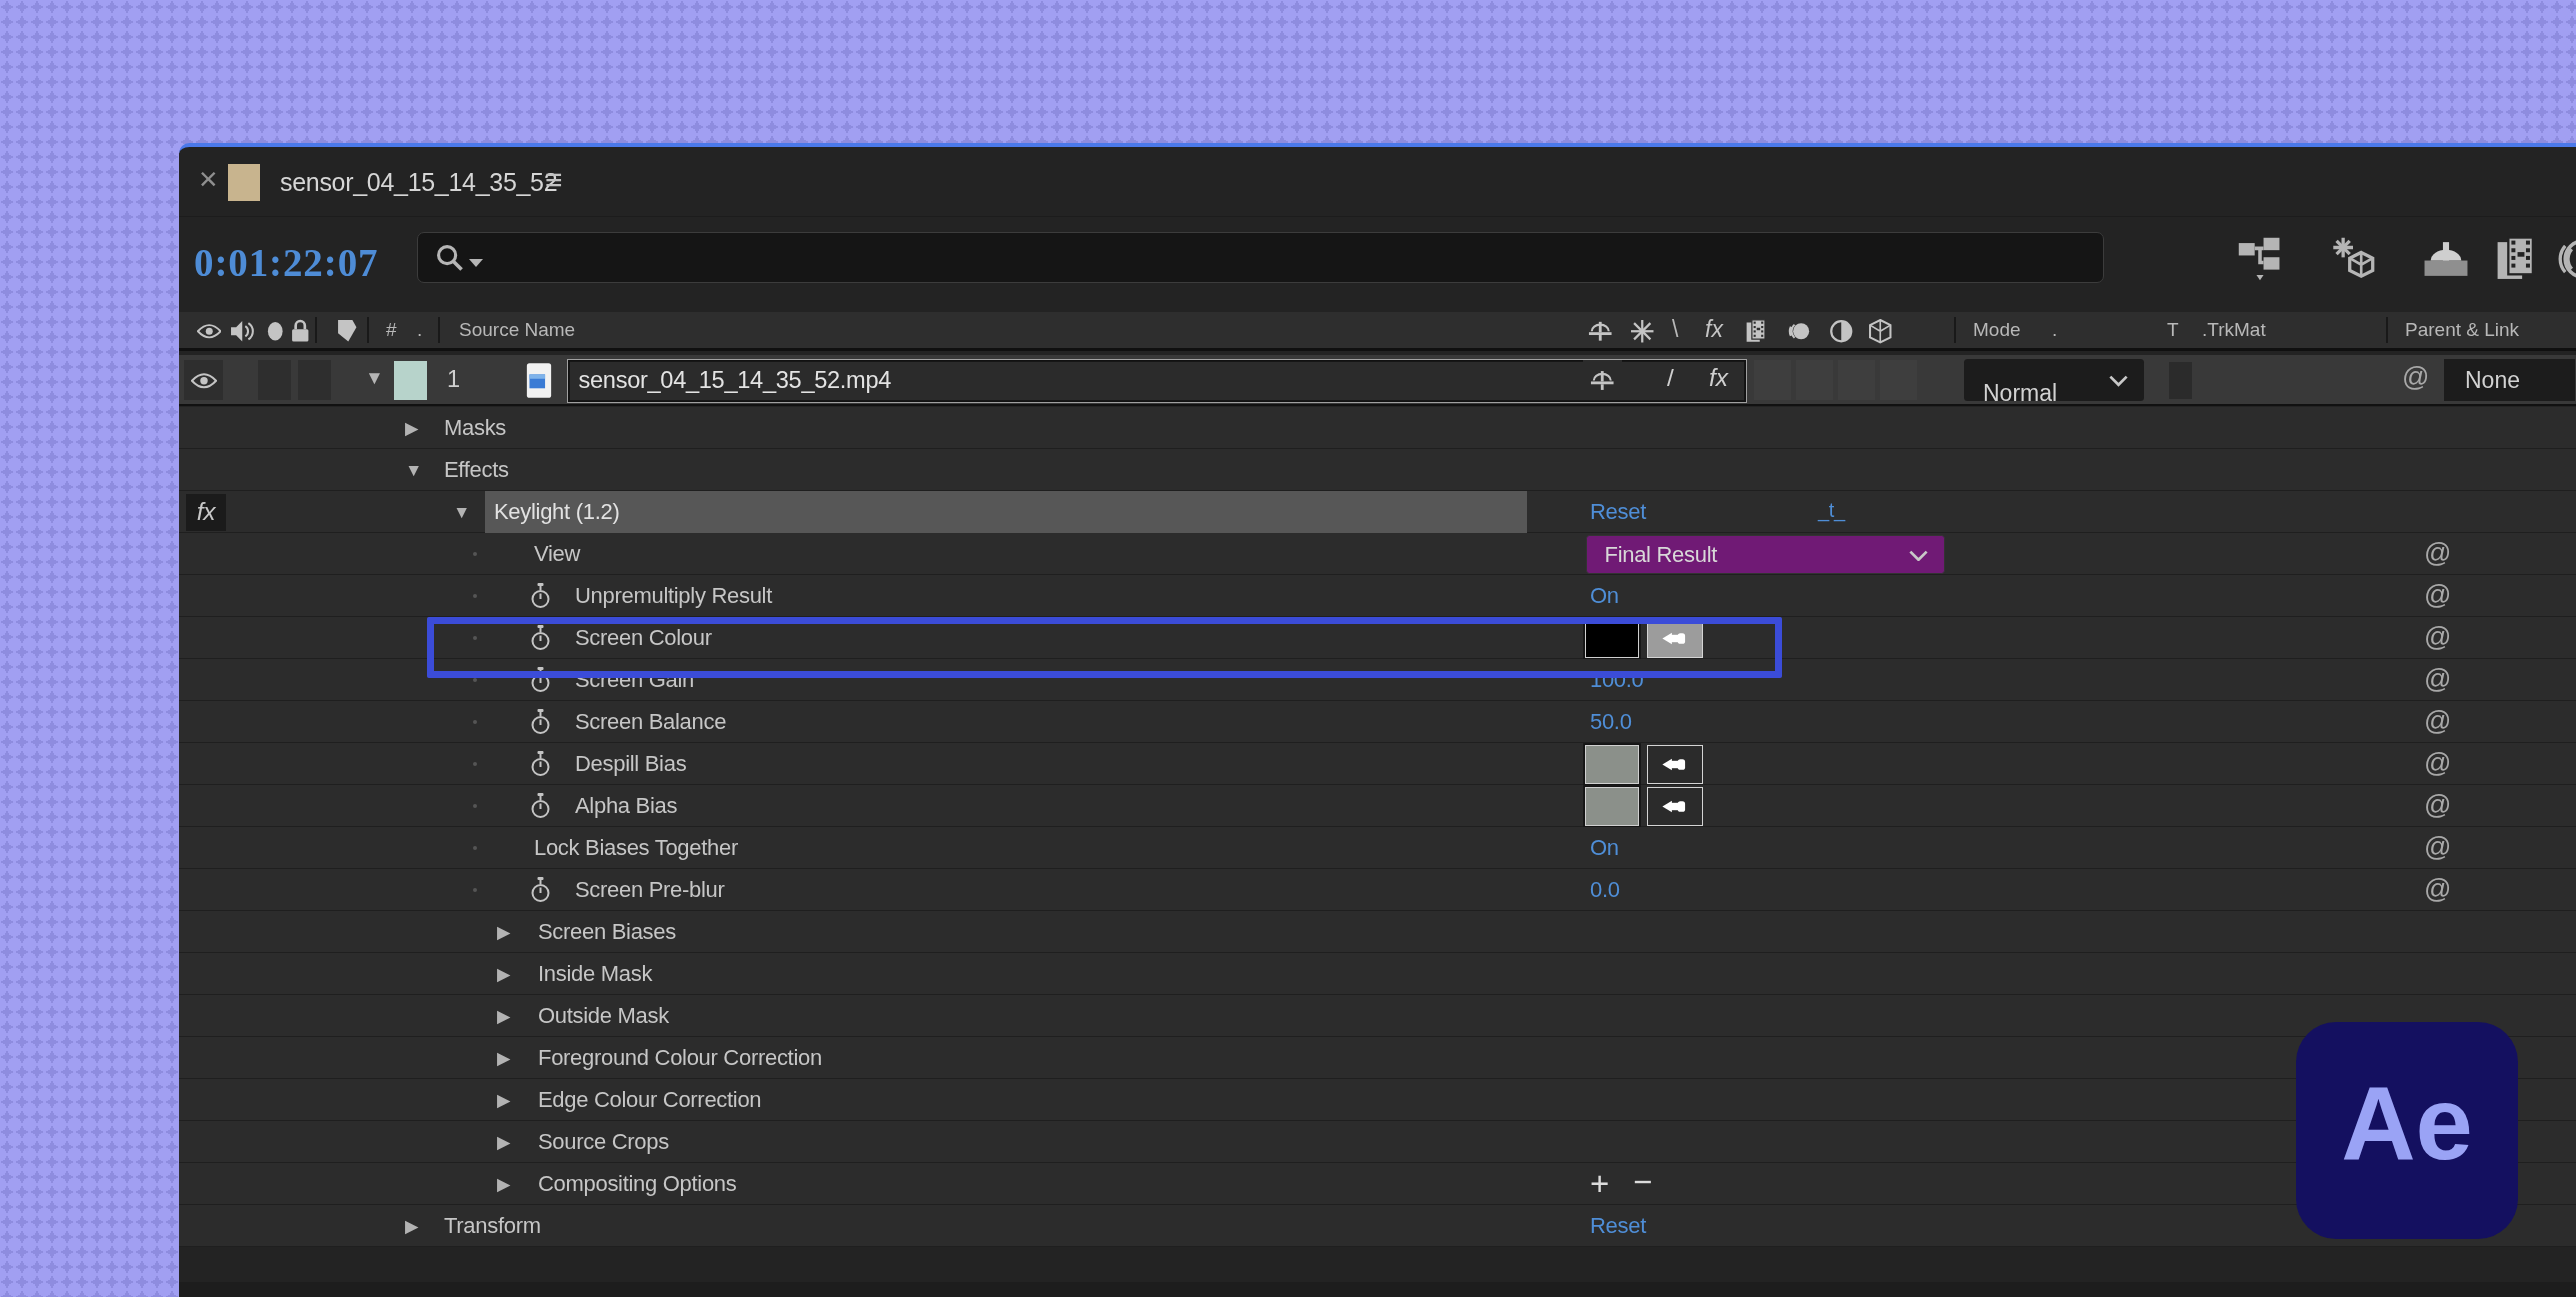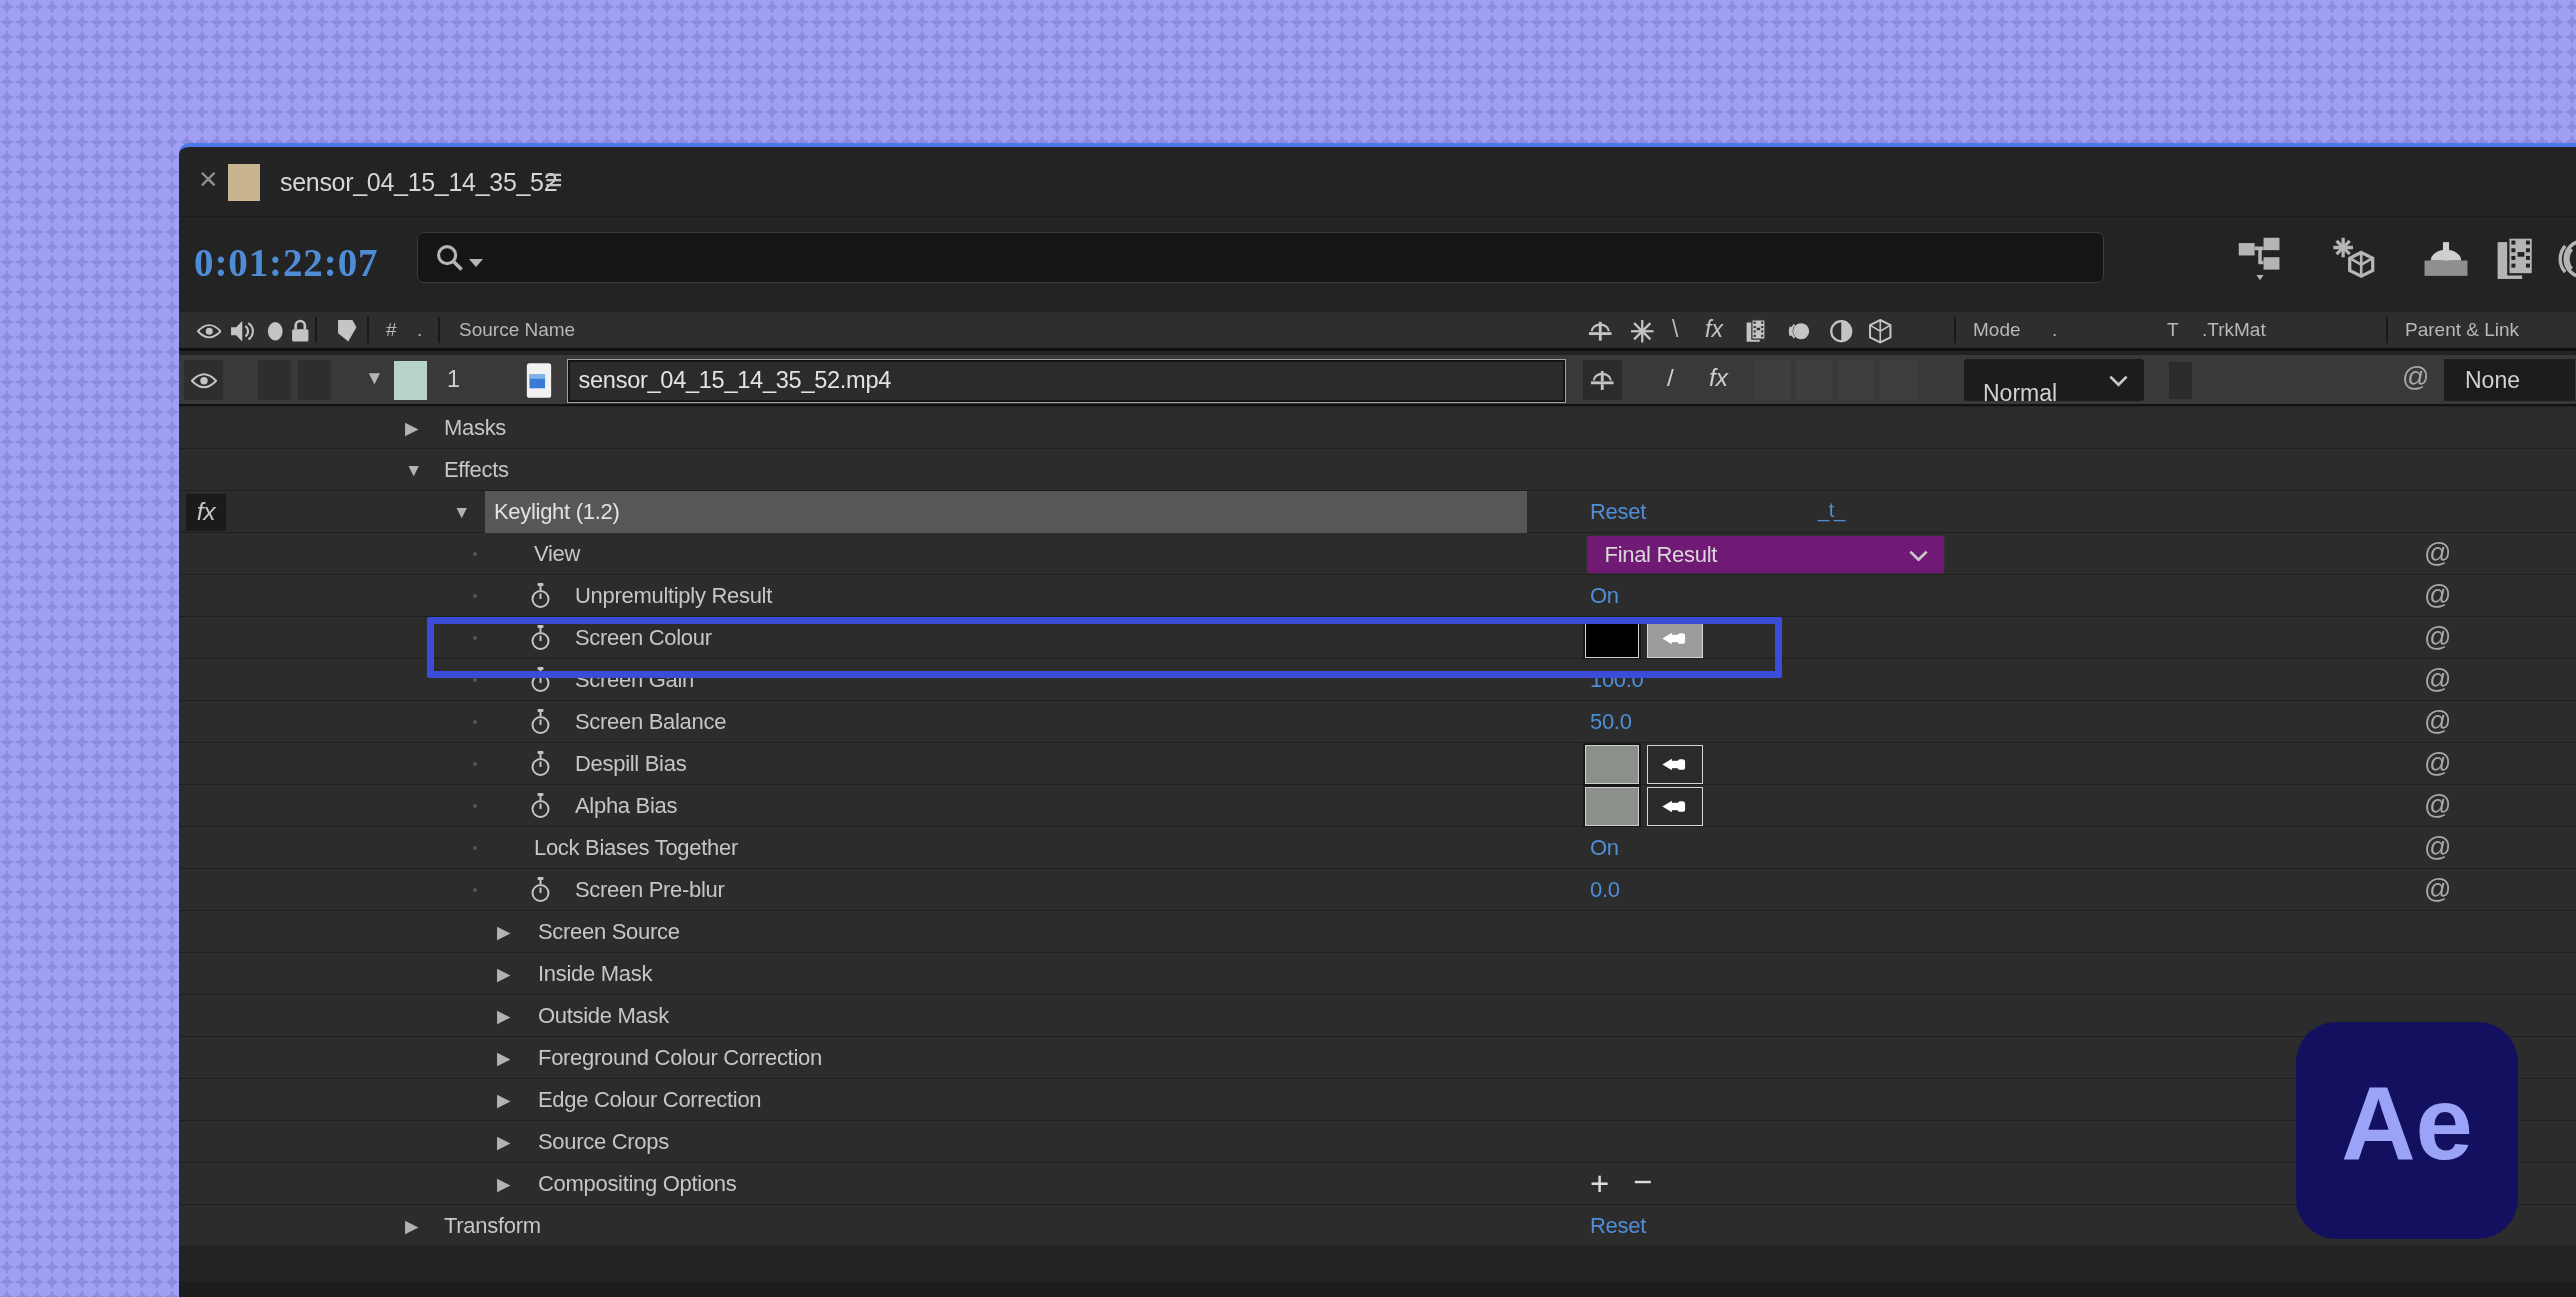--- a/index.html
+++ b/index.html
@@ -42,21 +42,21 @@
   .chdiv{position:absolute;top:5.3px;width:1.8px;height:26px;background:#191919;}
   .chic{position:absolute;top:7px;width:24.5px;height:24.5px;}
   
   .layerrow{position:absolute;left:0;top:208px;width:100%;height:51px;background:#393939;
       border-bottom:2.6px solid #111;}
   .lcell{position:absolute;top:5.3px;height:40px;background:#2e2e2e;}
   .ltri{position:absolute;left:186px;top:12.3px;font-size:19px;color:#b5b5b5;}
   .lchip{position:absolute;left:215px;top:6.1px;width:33px;height:39px;}
   .lnum{position:absolute;left:268px;top:11.4px;font-size:23.6px;color:#cfcfcf;}
   .lfile{position:absolute;left:347px;top:7px;width:26px;height:37px;}
-  .lnamebox{position:absolute;left:388px;top:3.5px;width:999px;height:44px;background:#2b2b2b;
+  .lnamebox{position:absolute;left:388px;top:3.5px;width:1180px;height:44px;background:#2b2b2b;
       border:1.8px solid #a0a0a0;box-shadow:inset 0 0 0 1.8px #111;}
   .lname{position:absolute;left:10.5px;top:7.9px;font-size:23.6px;color:#e3e3e3;letter-spacing:-0.3px;}
   .lsw{position:absolute;top:5.3px;height:40px;background:#303030;}
   .lswtxt{position:absolute;top:8.8px;font-size:24.5px;color:#cfcfcf;}
   .modebox{position:absolute;left:1785px;top:4.4px;width:180px;height:42px;background:#1c1c1c;
       border-radius:3.5px;color:#d2d2d2;font-size:23px;}
   .modebox .txt{position:absolute;left:19px;top:21px;}
   .nonebox{position:absolute;left:2265px;top:4.4px;width:131px;height:42px;background:#1c1c1c;
       color:#d2d2d2;font-size:23px;}
   .nonebox .txt{position:absolute;left:21px;top:7.9px;}
@@ -428,21 +428,21 @@
             <line x1="11" y1="3" x2="11" y2="7" stroke="#c4c4c4" stroke-width="2"></line>
             <circle cx="11" cy="16" r="8" fill="none" stroke="#c4c4c4" stroke-width="2"></circle>
             <line x1="11" y1="16" x2="11" y2="10.5" stroke="#c4c4c4" stroke-width="2"></line>
           </svg>
           <span class="lbl">Screen Pre-blur</span>
           <span class="val blue">0.0</span>
           <span class="spiral">@</span>
         </div>
         <div class="row k-subgroup">
           <span class="twirl">▶</span>
-          <span class="lbl">Screen Source</span>
+          <span class="lbl">Screen Biases</span>
         </div>
         <div class="row k-subgroup">
           <span class="twirl">▶</span>
           <span class="lbl">Inside Mask</span>
         </div>
         <div class="row k-subgroup">
           <span class="twirl">▶</span>
           <span class="lbl">Outside Mask</span>
         </div>
         <div class="row k-subgroup">

